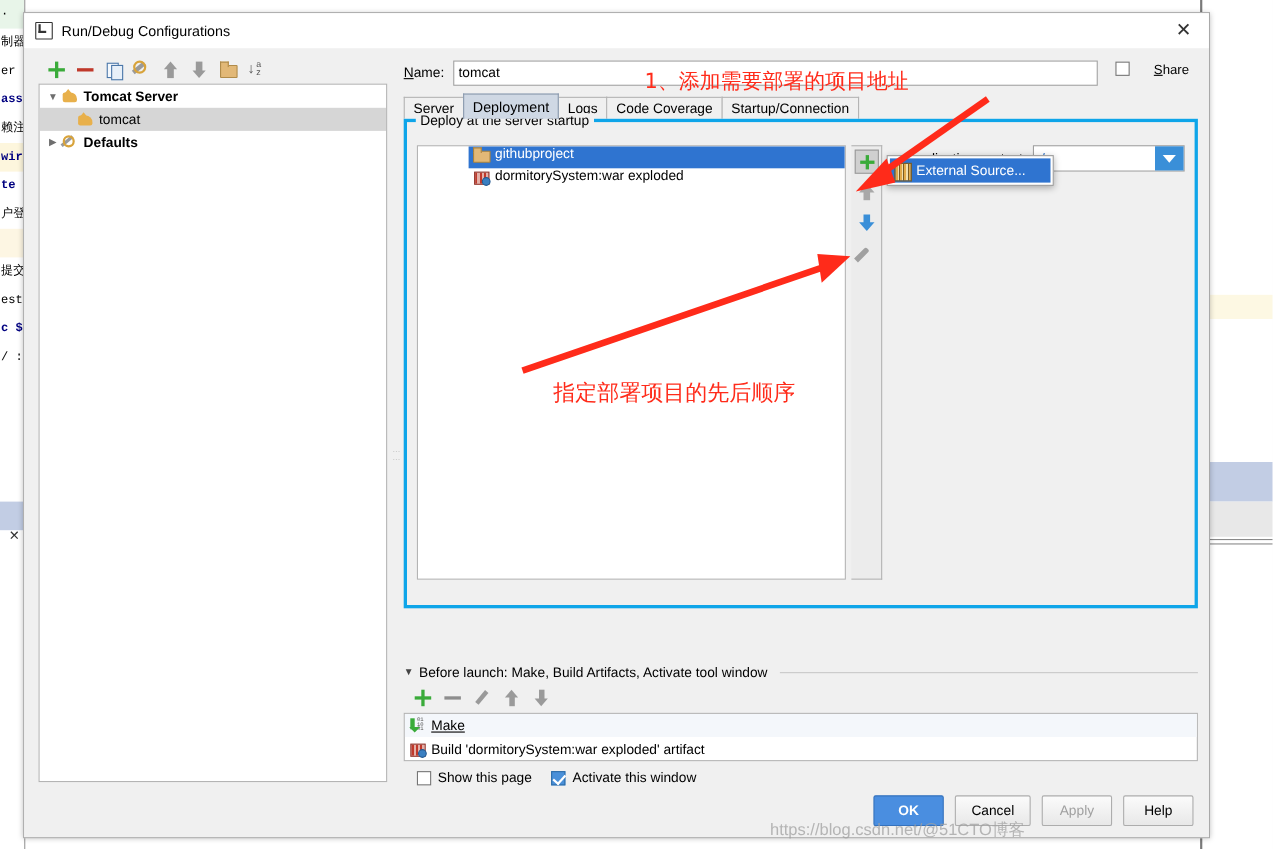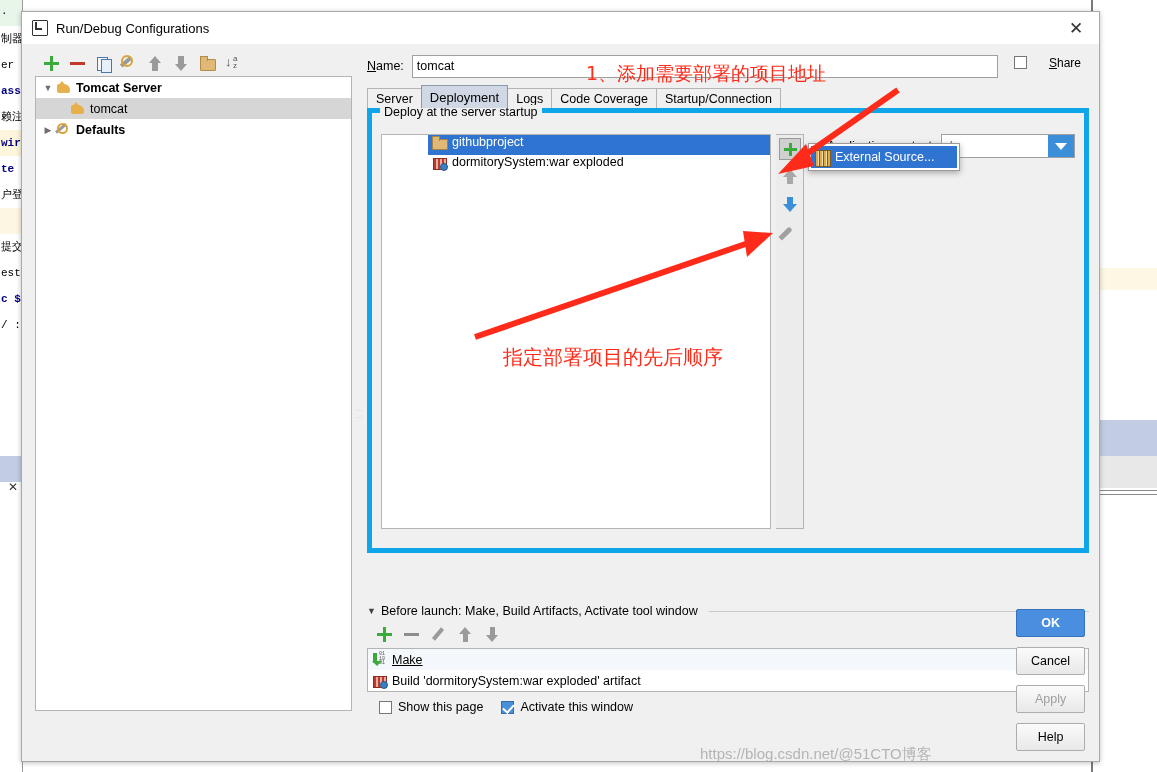--- a/index.html
+++ b/index.html
@@ -228,21 +228,21 @@
     display:flex; align-items:center; cursor: pointer; margin-right: -1px;
     color:#000;
   }
   .tab.active {
     background: #cfd8e4; border-color:#8a99ad;
     height: 23px; font-size: 13px; z-index: 2;
   }
 
   .group {
     position: absolute; left: 0; top: 64px; right: 0; height: 445px;
-    border: 5px solid #0ea5e9; background: #f0f0f0;
+    border: 3px solid #0ea5e9; background: #f0f0f0;
   }
   .group-title {
     position: absolute; left: 8px; top: -8px; background: #f0f0f0;
     padding: 0 4px; font-size: 12.5px;
   }
 
   .deploy-list {
     position: absolute; left: 9px; top: 21px; width: 390px; height: 395px;
     background: #fff; border: 1px solid #b4b4b4; overflow: hidden;
   }
@@ -375,21 +375,21 @@
   .icon-make .bits {
     position:absolute; left:7px; top:0px; font-size:5px; line-height:4.5px;
     color:#555; font-family:"Liberation Mono", monospace;
   }
 
   .opt-row { margin-top: 8px; display:flex; align-items:center; gap:8px; padding-left: 12px; }
   .opt-item { display:flex; align-items:center; gap:6px; cursor:pointer; font-size:12.5px; margin-right:10px; }
 
   
   .btn-bar {
-    position:absolute; right: 14px; bottom: 10px; display:flex; gap: 10px; flex-direction: column;
+    position:absolute; right: 14px; bottom: 10px; display:flex; gap: 10px;
   }
   .btn {
     min-width: 64px; height: 28px; padding: 0 14px;
     border:1px solid #adadad; background: linear-gradient(#fbfbfb,#e8e8e8);
     font-size: 12.5px; cursor: pointer; border-radius: 2px;
     display:flex; align-items:center; justify-content:center;
     font-family:"Liberation Sans", sans-serif;
   }
   .btn.primary {
     background:#4a8ee0; border-color:#3572bd; color:#fff; font-weight:bold;

